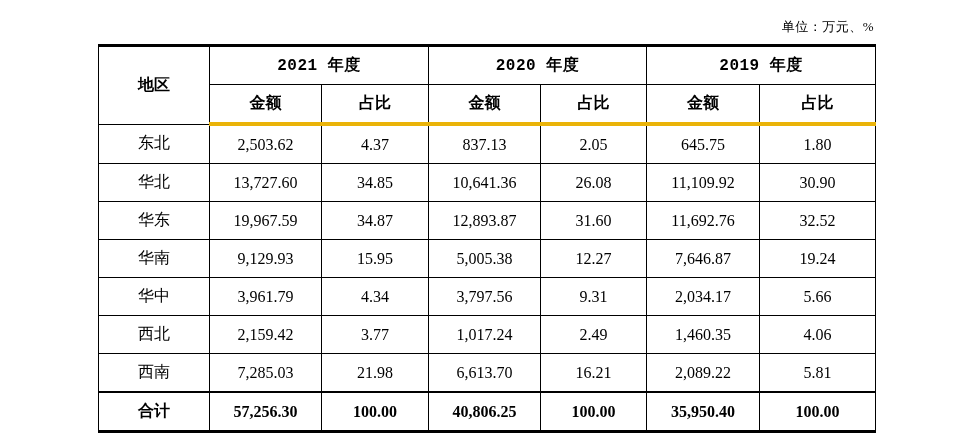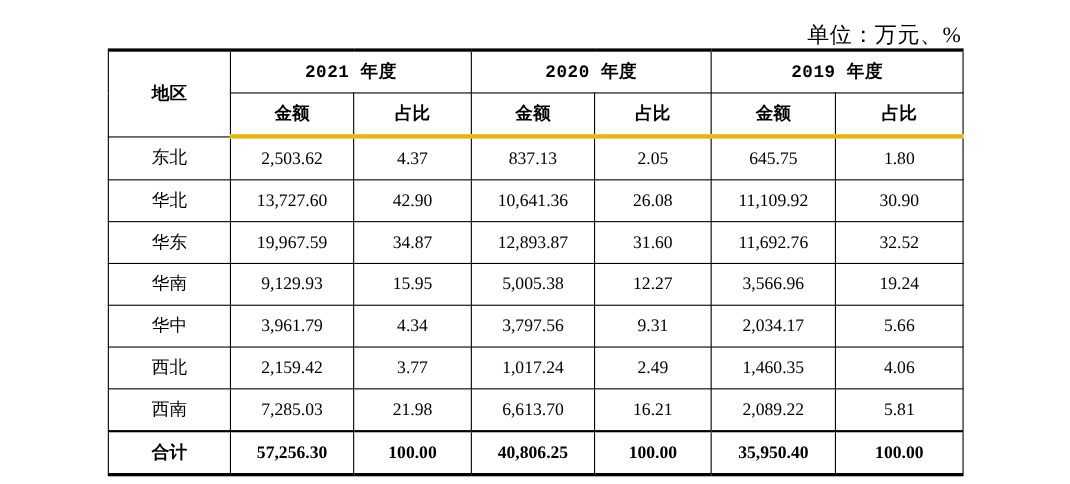--- a/index.html
+++ b/index.html
@@ -19,21 +19,21 @@
     position: absolute;
     left: 0;
     top: 0;
     width: 973px;
     height: 440px;
   }
   .unit-note {
     position: absolute;
     right: 99px;
     top: 18px;
-    font-size: 20px;
+    font-size: 13px;
     letter-spacing: 0.5px;
     white-space: nowrap;
   }
   table.data-table {
     position: absolute;
     left: 98px;
     top: 44px;
     width: 777px;
     border-collapse: collapse;
     table-layout: fixed;
@@ -126,42 +126,42 @@
         <td class="num-cell">2,503.62</td>
         <td class="num-cell">4.37</td>
         <td class="num-cell">837.13</td>
         <td class="num-cell">2.05</td>
         <td class="num-cell">645.75</td>
         <td class="num-cell">1.80</td>
       </tr>
       <tr>
         <td class="region-cell">华北</td>
         <td class="num-cell">13,727.60</td>
-        <td class="num-cell">42.90</td>
+        <td class="num-cell">34.85</td>
         <td class="num-cell">10,641.36</td>
         <td class="num-cell">26.08</td>
         <td class="num-cell">11,109.92</td>
         <td class="num-cell">30.90</td>
       </tr>
       <tr>
         <td class="region-cell">华东</td>
         <td class="num-cell">19,967.59</td>
         <td class="num-cell">34.87</td>
         <td class="num-cell">12,893.87</td>
         <td class="num-cell">31.60</td>
         <td class="num-cell">11,692.76</td>
         <td class="num-cell">32.52</td>
       </tr>
       <tr>
         <td class="region-cell">华南</td>
         <td class="num-cell">9,129.93</td>
         <td class="num-cell">15.95</td>
         <td class="num-cell">5,005.38</td>
         <td class="num-cell">12.27</td>
-        <td class="num-cell">3,566.96</td>
+        <td class="num-cell">7,646.87</td>
         <td class="num-cell">19.24</td>
       </tr>
       <tr>
         <td class="region-cell">华中</td>
         <td class="num-cell">3,961.79</td>
         <td class="num-cell">4.34</td>
         <td class="num-cell">3,797.56</td>
         <td class="num-cell">9.31</td>
         <td class="num-cell">2,034.17</td>
         <td class="num-cell">5.66</td>

